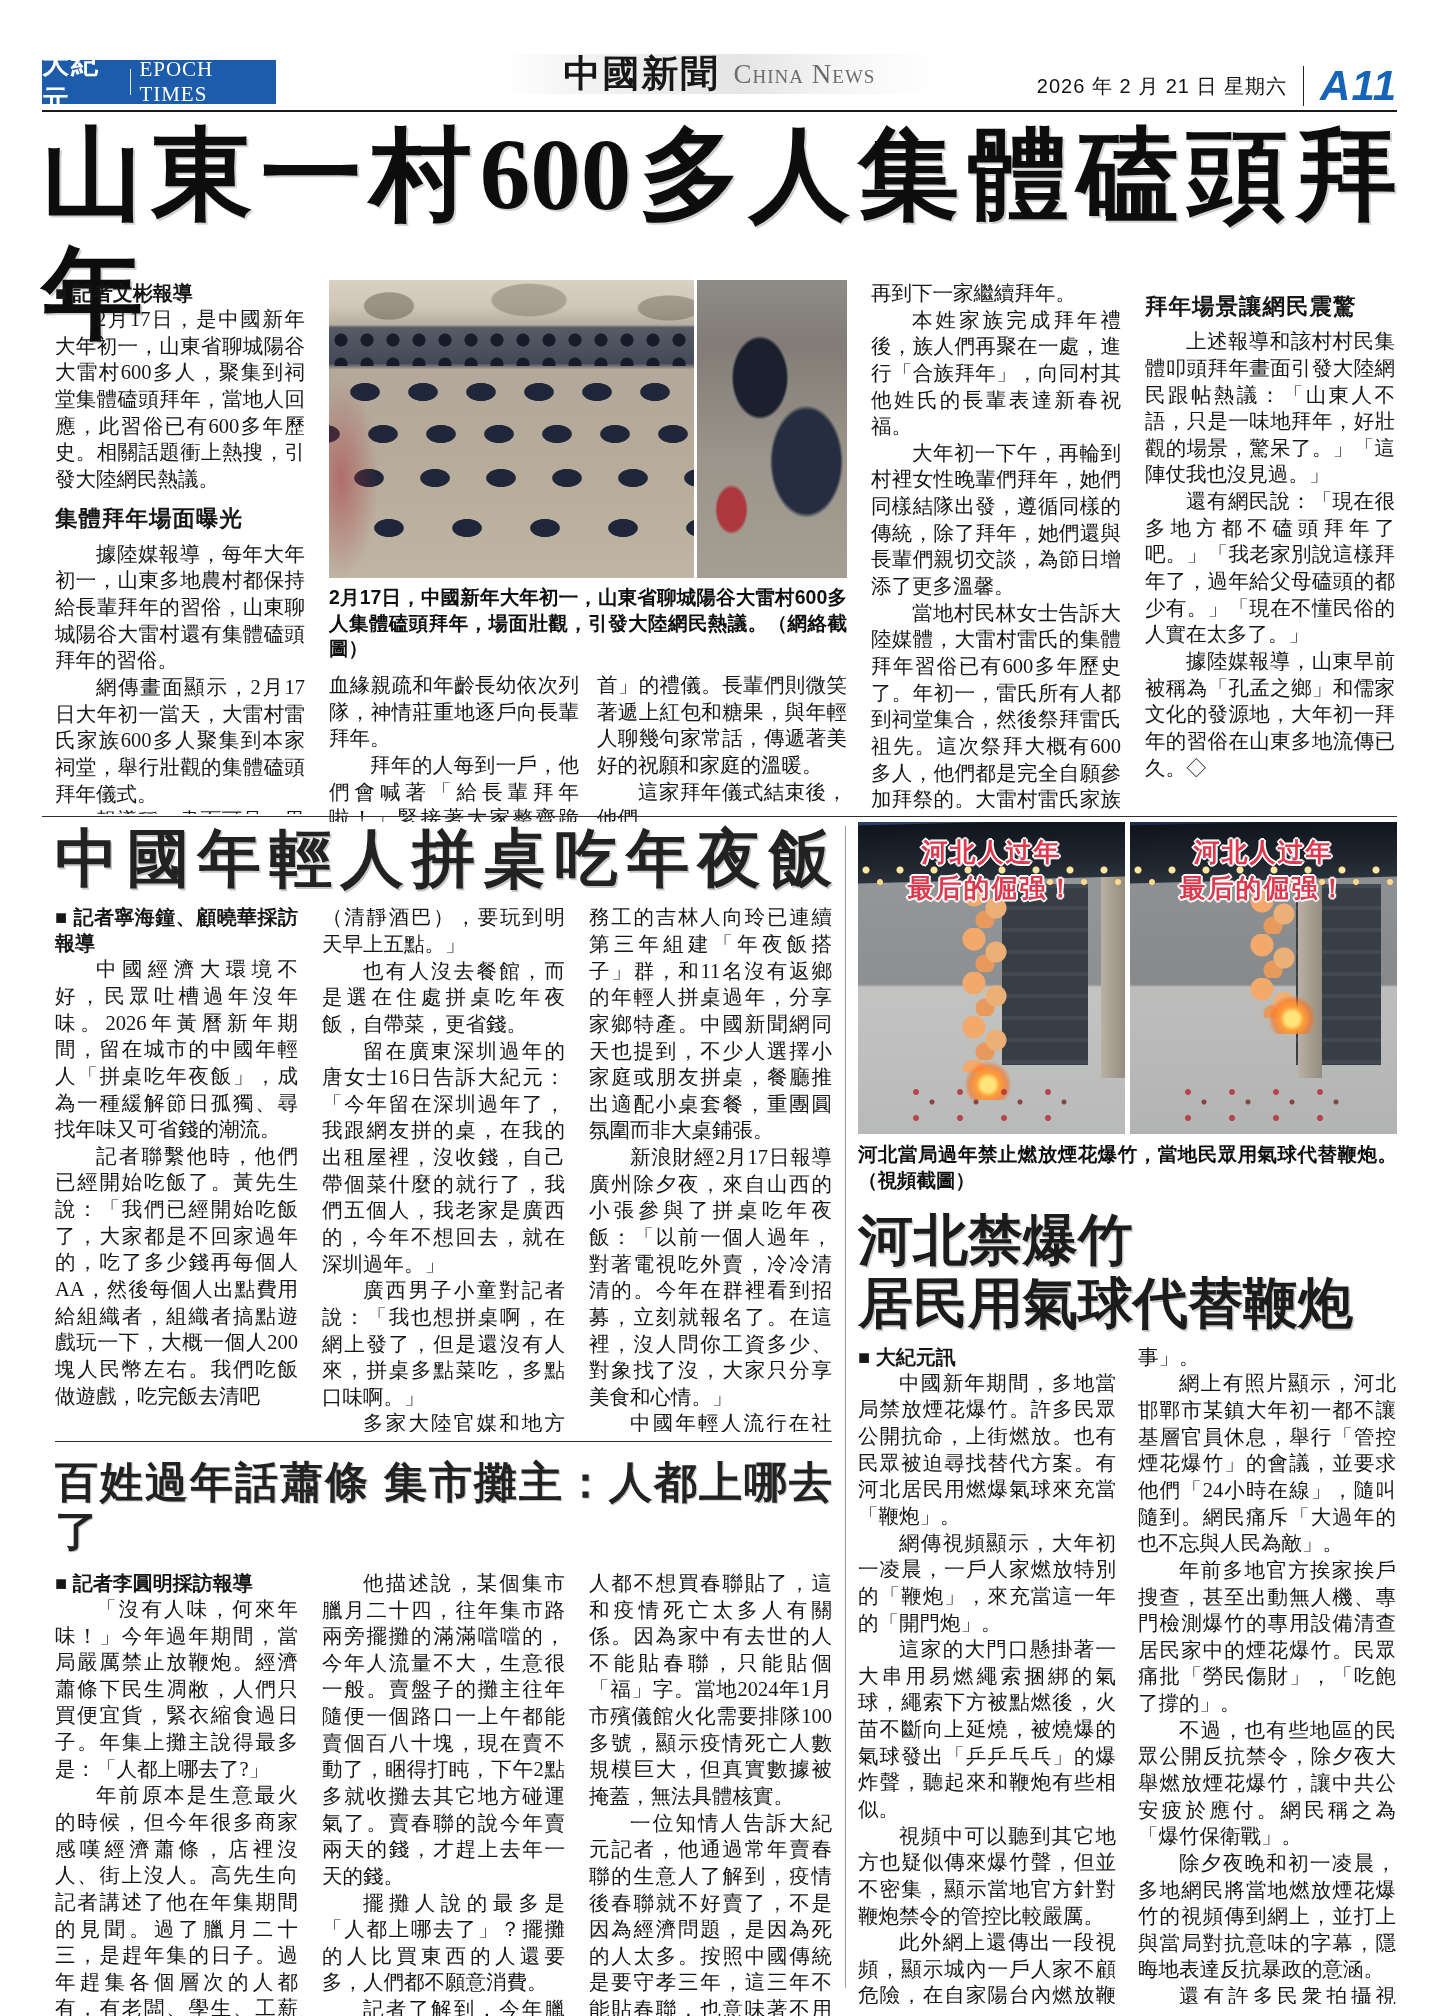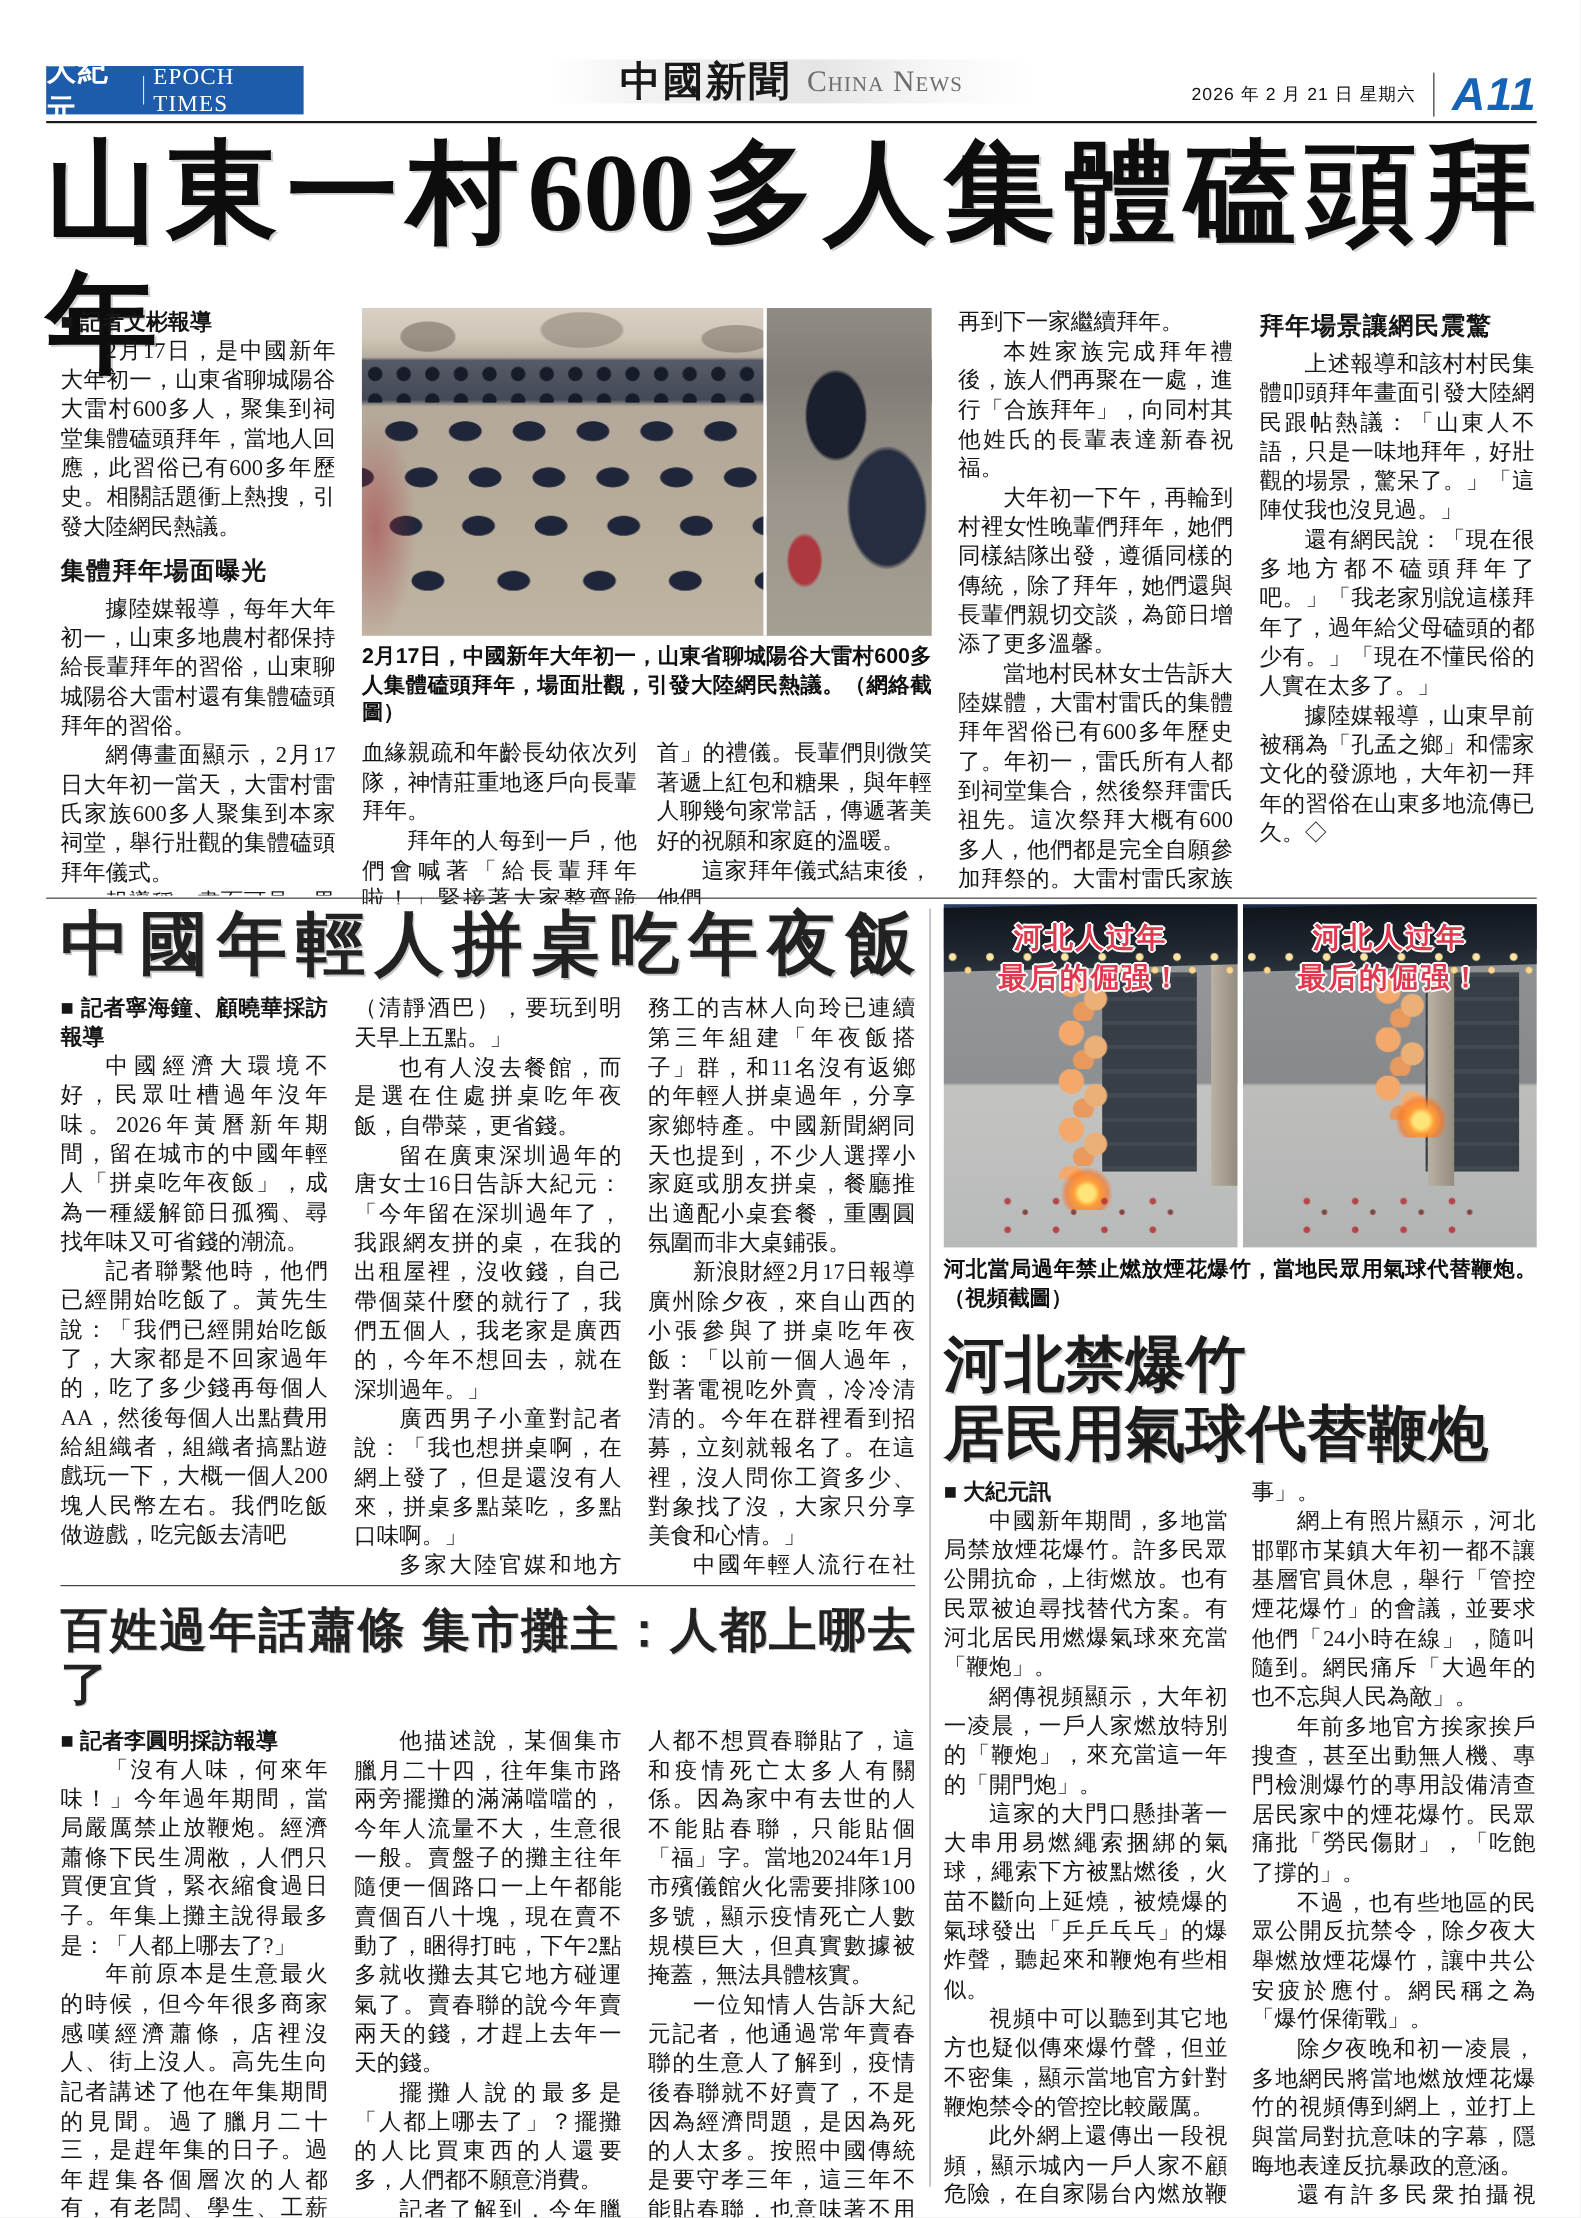--- a/index.html
+++ b/index.html
@@ -18,21 +18,21 @@
   .logo .bar { width:1px; height:26px; background:rgba(255,255,255,.85); }
   .logo .en { color:#fff; font-family:"Liberation Serif",serif; font-size:21px; letter-spacing:1px; }
   .sect {
     position:absolute; left:50%; top:6px; transform:translateX(-50%);
     width:440px; height:40px; display:flex; align-items:center; justify-content:center; gap:14px;
     background:linear-gradient(90deg, rgba(0,0,0,0) 0%, rgba(0,0,0,.05) 20%, rgba(0,0,0,.10) 55%, rgba(0,0,0,.03) 80%, rgba(0,0,0,0) 100%);
   }
   .sect .cn { font-family:"Liberation Sans",sans-serif; font-weight:900; font-size:37px; color:#181818; letter-spacing:2px; }
   .sect .en { font-family:"Liberation Serif",serif; font-size:27px; color:#6d6d6d; font-variant:small-caps; letter-spacing:1px; }
   .hdr-right { position:absolute; right:0; top:14px; display:flex; align-items:center; gap:16px; }
-  .hdr-date { font-family:"Liberation Sans",sans-serif; font-size:16px; color:#111; letter-spacing:1px; }
+  .hdr-date { font-family:"Liberation Sans",sans-serif; font-size:20px; color:#111; letter-spacing:1px; }
   .hdr-sep { width:1px; height:40px; background:#222; }
   .pageno { font-family:"Liberation Sans",sans-serif; font-weight:900; font-style:italic; font-size:42px; color:#1564b8; letter-spacing:1px; }
   .hdr-rule { position:absolute; left:42px; right:40px; top:110px; border-top:2px solid #1a1a1a; }
 
   
   .headline1 {
     position:absolute; left:42px; right:40px; top:116px; height:130px;
     font-family:"Liberation Serif",serif; font-weight:900; font-size:101px; line-height:1.18;
     color:#0d0d0d; text-align:justify; text-align-last:justify; letter-spacing:0px;
     text-shadow:2px 2px 0 rgba(0,0,0,.18);
@@ -214,21 +214,21 @@
     </div>
 
     <div class="c250 col cont">
         <p>再到下一家繼續拜年。</p>
         <p>本姓家族完成拜年禮後，族人們再聚在一處，進行「合族拜年」，向同村其他姓氏的長輩表達新春祝福。</p>
         <p>大年初一下午，再輪到村裡女性晚輩們拜年，她們同樣結隊出發，遵循同樣的傳統，除了拜年，她們還與長輩們親切交談，為節日增添了更多溫馨。</p>
         <p>當地村民林女士告訴大陸媒體，大雷村雷氏的集體拜年習俗已有600多年歷史了。年初一，雷氏所有人都到祠堂集合，然後祭拜雷氏祖先。這次祭拜大概有600多人，他們都是完全自願參加拜祭的。大雷村雷氏家族的磕頭拜年，不是封建糟粕，而是紮根鄉土的情感儀式。</p>
       </div>
 
     <div class="c250 col">
-      <div class="subhead" style="margin-top:2px;">拜年場景讓網民震驚</div>
+      <div class="subhead" style="margin-top:12px;">拜年場景讓網民震驚</div>
       <div>
           <p>上述報導和該村村民集體叩頭拜年畫面引發大陸網民跟帖熱議：「山東人不語，只是一味地拜年，好壯觀的場景，驚呆了。」「這陣仗我也沒見過。」</p>
           <p>還有網民說：「現在很多地方都不磕頭拜年了吧。」「我老家別說這樣拜年了，過年給父母磕頭的都少有。」「現在不懂民俗的人實在太多了。」</p>
           <p>據陸媒報導，山東早前被稱為「孔孟之鄉」和儒家文化的發源地，大年初一拜年的習俗在山東多地流傳已久。◇</p>
         </div>
     </div>
   </div>
 
   <div class="rule-full"></div>
   <div class="vrule"></div>

